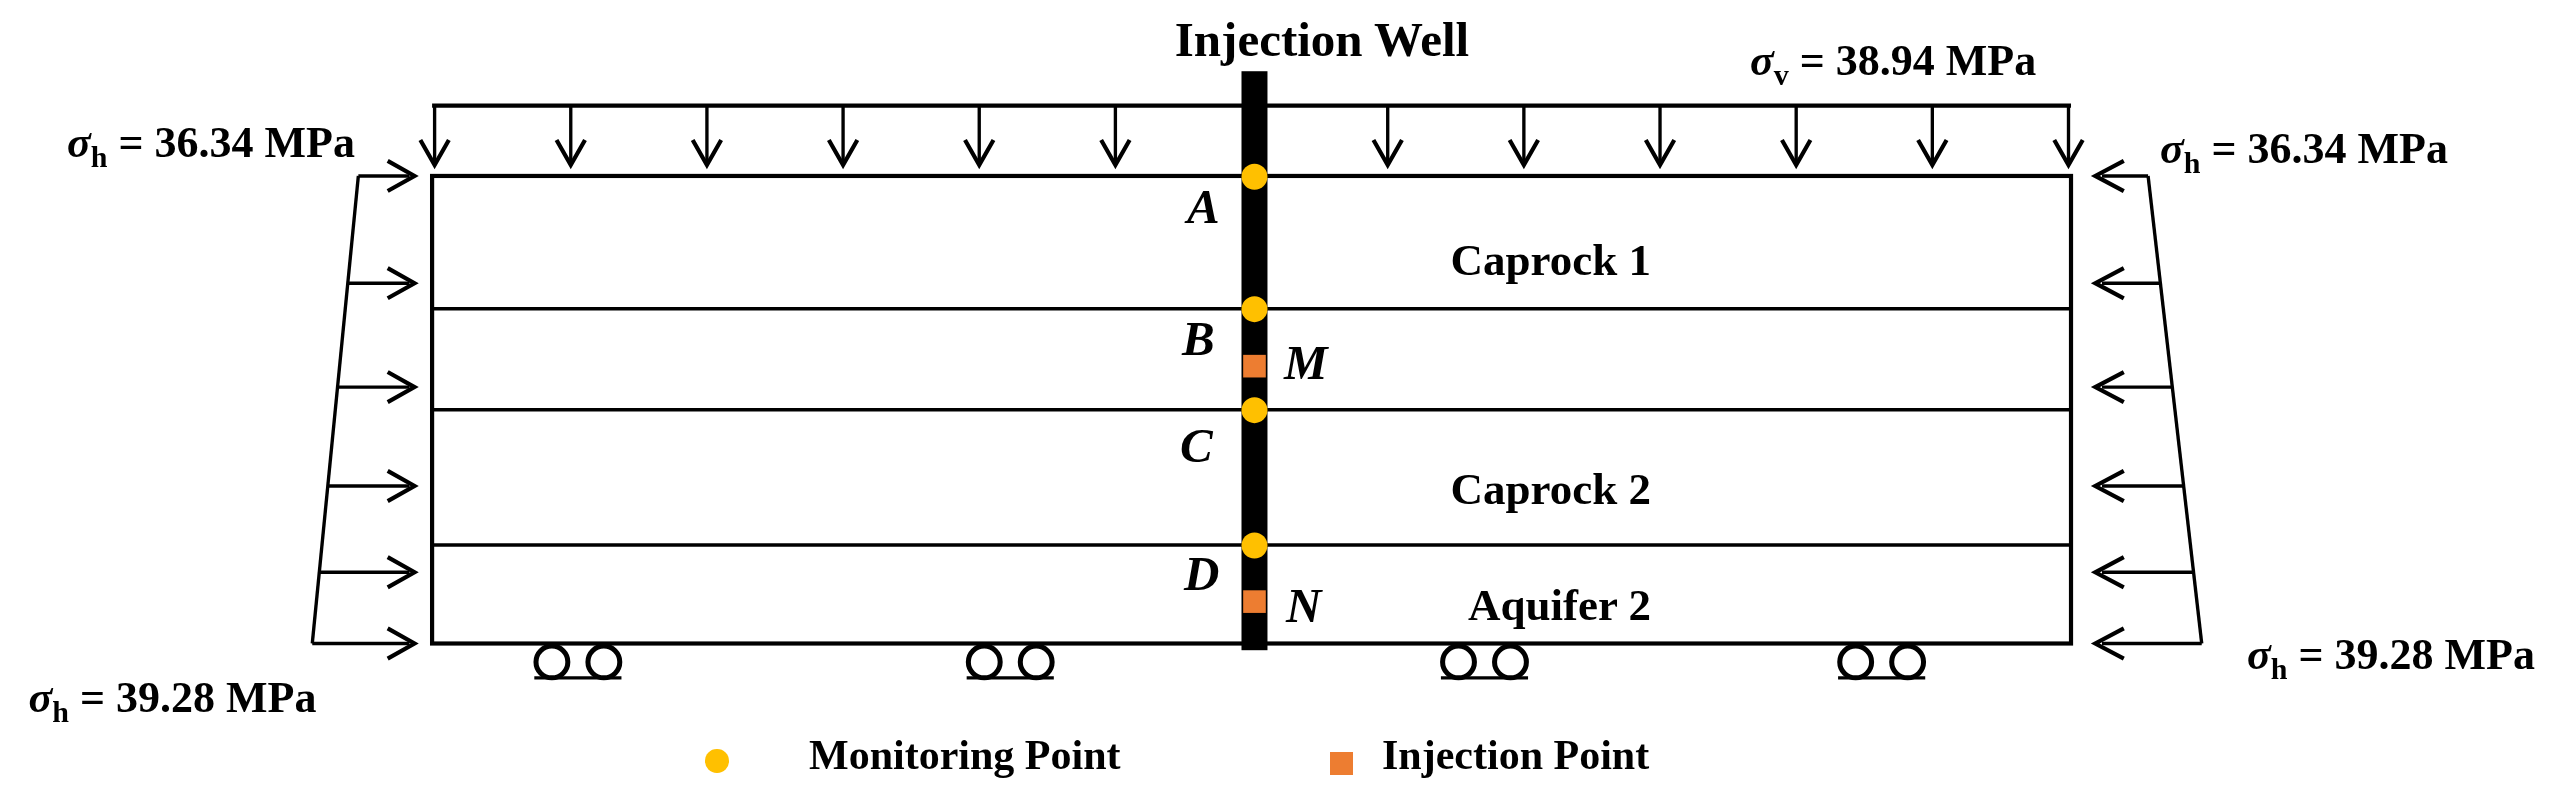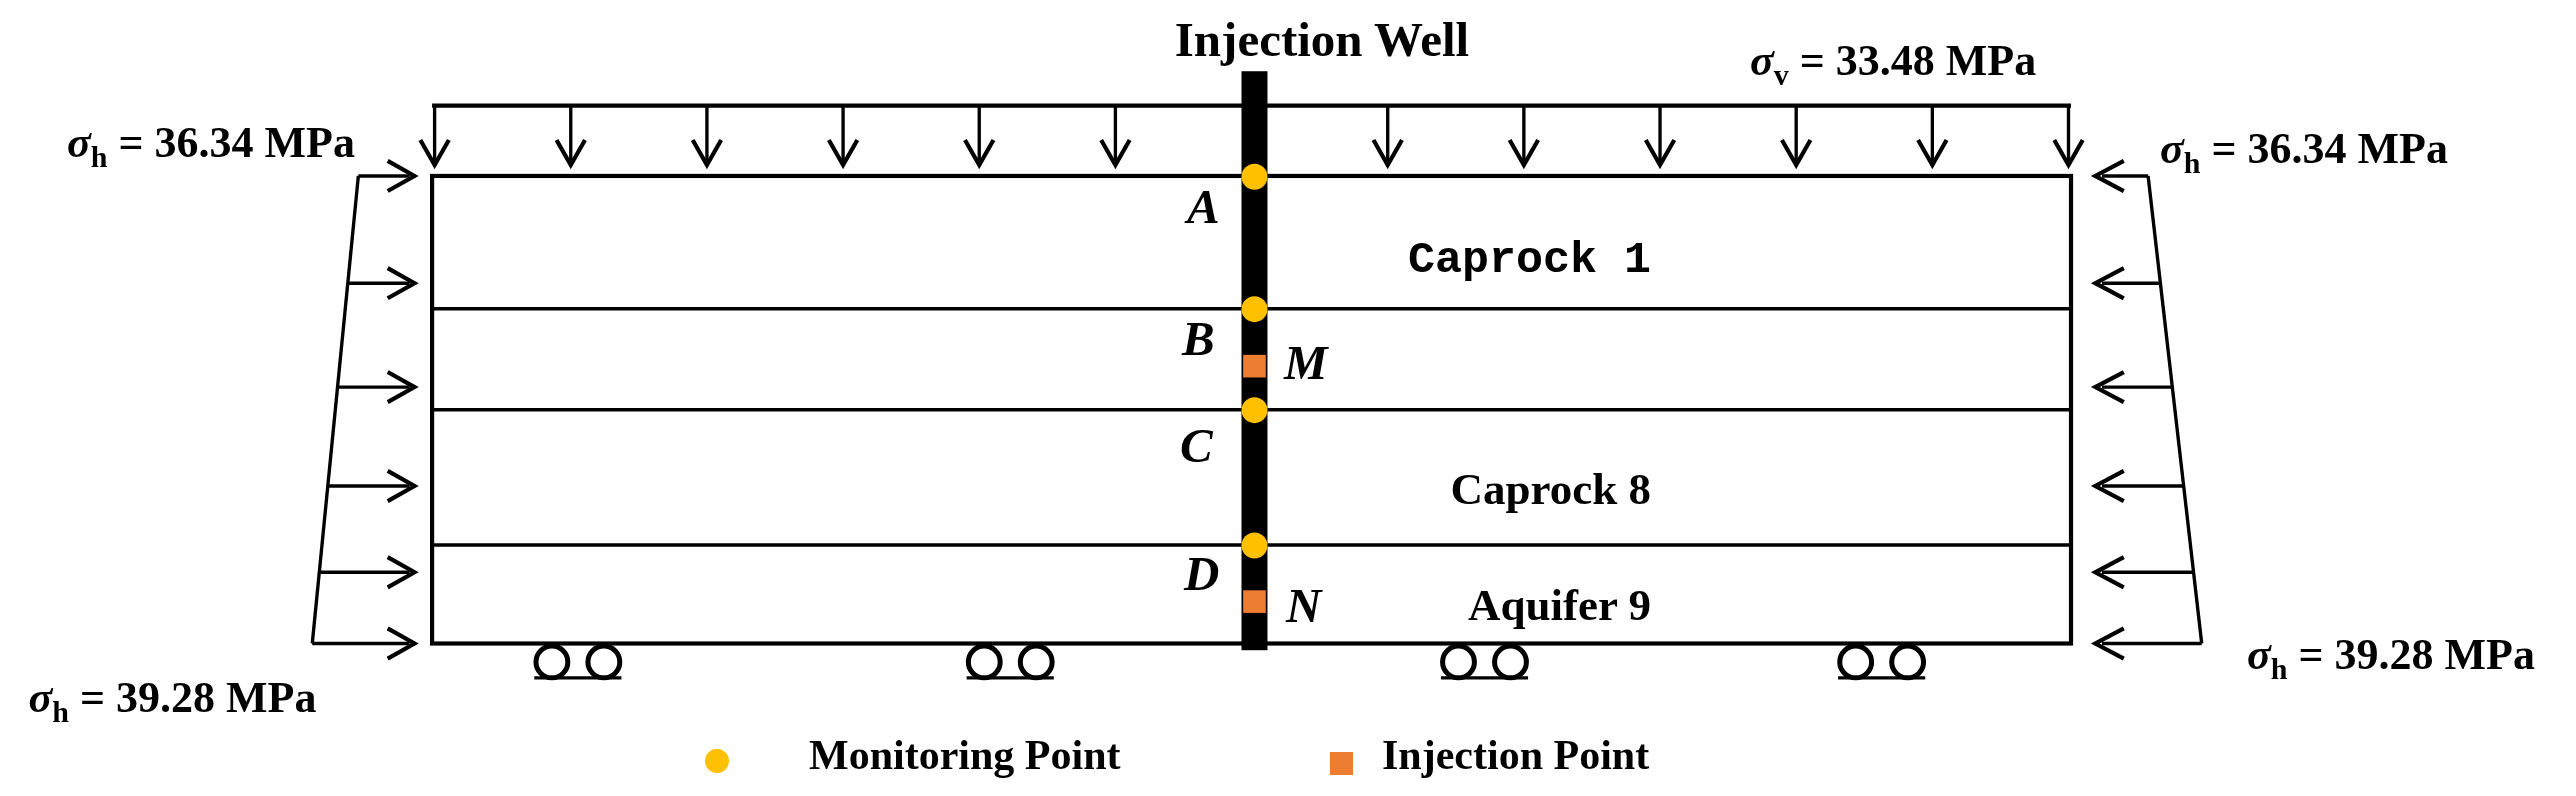--- a/index.html
+++ b/index.html
@@ -104,39 +104,39 @@
       <circle cx="1496.5" cy="369" r="15.5" fill="#FFC000"></circle>
       <circle cx="1496.5" cy="489.5" r="15.5" fill="#FFC000"></circle>
       <circle cx="1496.5" cy="651" r="15.5" fill="#FFC000"></circle>
       <rect x="1483" y="423.5" width="27" height="27" fill="#ED7D31"></rect>
       <rect x="1483" y="704.5" width="27" height="27" fill="#ED7D31"></rect>
     </svg>
 
   <div class="lbl title" style="left:1322px;top:15px;">Injection Well</div>
 
   <div class="lbl stress" style="left:1750px;top:39px;">
-    <span class="sym">σ</span><sub>v</sub><span> = 33.48 MPa</span>
+    <span class="sym">σ</span><sub>v</sub><span> = 38.94 MPa</span>
   </div>
 
   <div class="lbl stress" style="left:67px;top:121px;">
     <span class="sym">σ</span><sub>h</sub><span> = 36.34 MPa</span>
   </div>
   <div class="lbl stress" style="left:2160px;top:127px;">
     <span class="sym">σ</span><sub>h</sub><span> = 36.34 MPa</span>
   </div>
   <div class="lbl stress" style="left:28.5px;top:676px;">
     <span class="sym">σ</span><sub>h</sub><span> = 39.28 MPa</span>
   </div>
   <div class="lbl stress" style="left:2247px;top:633px;">
     <span class="sym">σ</span><sub>h</sub><span> = 39.28 MPa</span>
   </div>
 
-  <div class="lbl layer-lbl" style="right:529px;top:238px;font-family:Liberation Mono, monospace;">Caprock 1</div>
-  <div class="lbl layer-lbl" style="right:529px;top:467px;">Caprock 8</div>
-  <div class="lbl layer-lbl" style="right:529px;top:583px;">Aquifer 9</div>
+  <div class="lbl layer-lbl" style="right:529px;top:238px;">Caprock 1</div>
+  <div class="lbl layer-lbl" style="right:529px;top:467px;">Caprock 2</div>
+  <div class="lbl layer-lbl" style="right:529px;top:583px;">Aquifer 2</div>
 
   <div class="lbl pt" style="left:1187px;top:182px;">A</div>
   <div class="lbl pt" style="left:1182px;top:314px;">B</div>
   <div class="lbl pt" style="left:1180px;top:421px;">C</div>
   <div class="lbl pt" style="left:1184px;top:549px;">D</div>
   <div class="lbl pt" style="left:1284px;top:338px;">M</div>
   <div class="lbl pt" style="left:1286px;top:581px;">N</div>
 
   <div class="swatch circle" style="left: 705px; top: 749px; width: 23.5px; height: 23.5px; background: rgb(255, 192, 0);"></div>
   <div class="lbl legend-text" style="left:809px;top:734px;">Monitoring Point</div>

